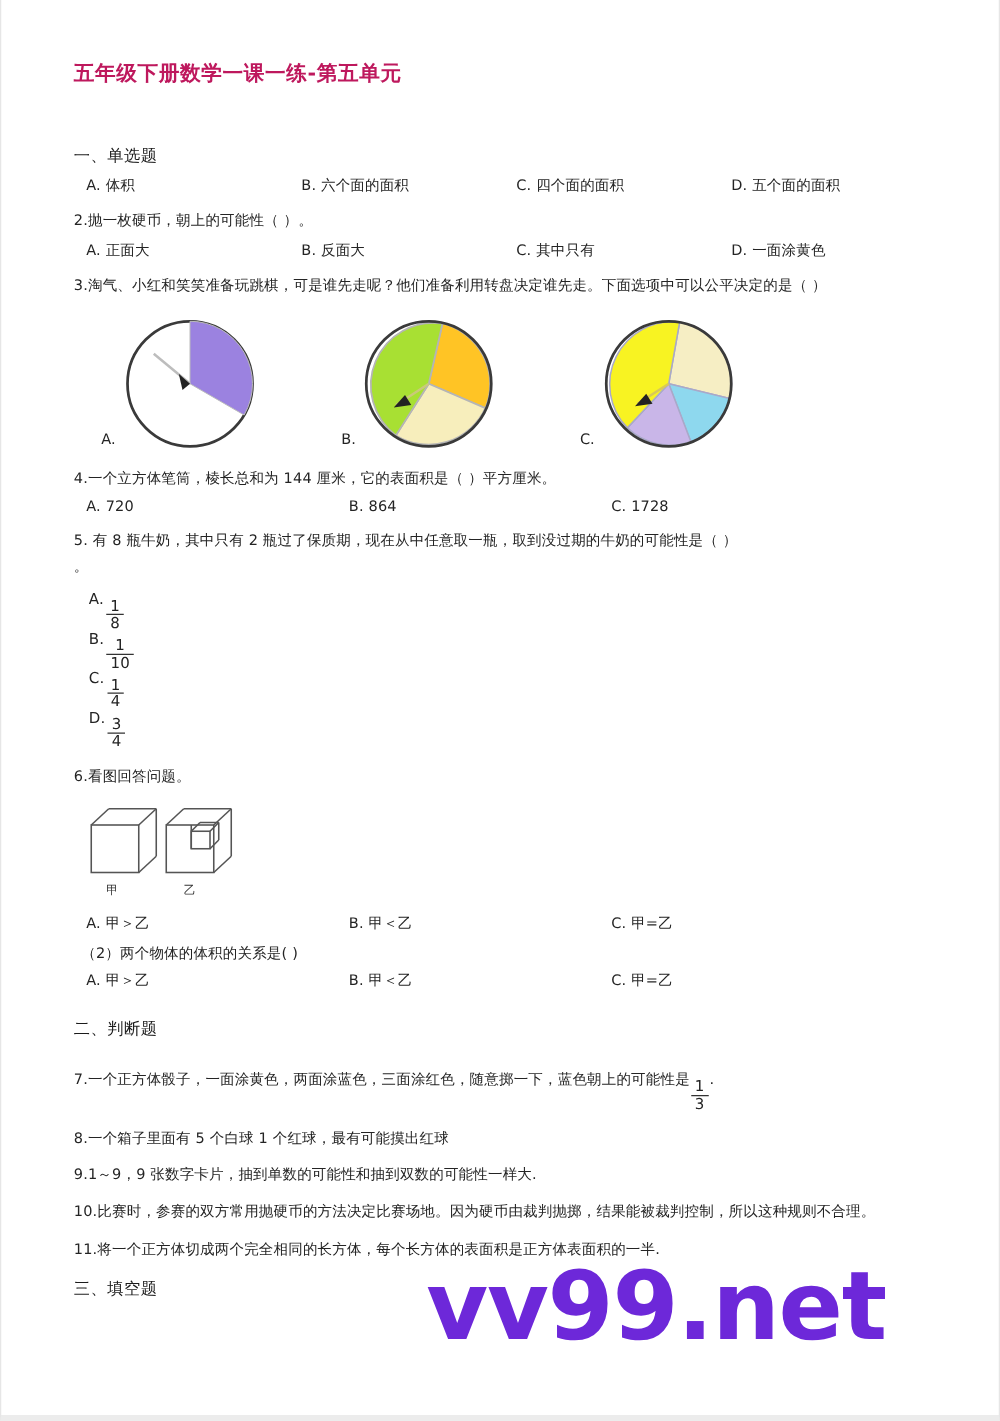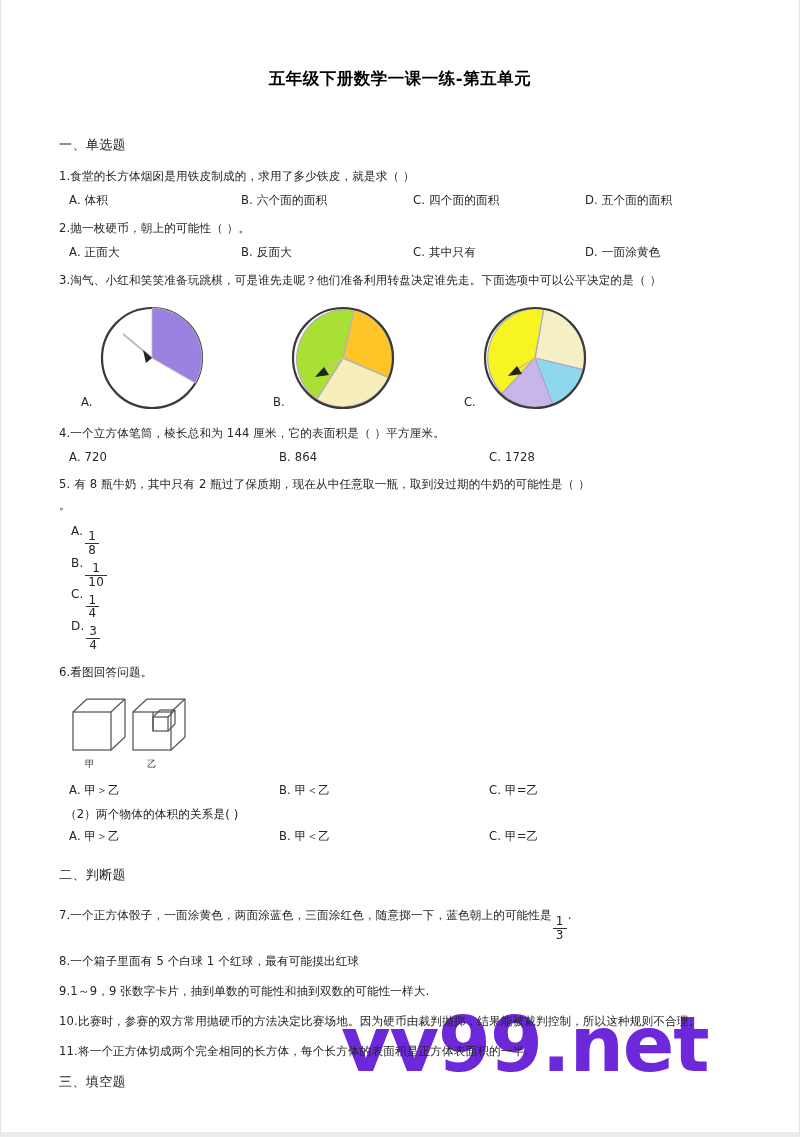--- a/index.html
+++ b/index.html
@@ -33,26 +33,25 @@
     user-select: none;
     white-space: nowrap;
     font-family: "DejaVu Sans", "Liberation Sans", sans-serif;
   }
   .content {
     position: relative;
     z-index: 2;
     padding: 0 58px;
   }
   .doc-title {
-    text-align: center;
     font-size: 16.5px;
     font-weight: bold;
-    color: #000000;
+    color: #be185d;
     margin: 0;
-    padding-top: 68px;
+    padding-top: 48px;
     letter-spacing: 0.5px;
   }
   .section-title {
     font-size: 13px;
     font-weight: normal;
     color: #1b1b1b;
     margin: 0;
     letter-spacing: 0.4px;
   }
   .sec1 { margin-top: 46px; }
@@ -141,21 +140,20 @@
   <div class="watermark">vv99.net</div>
 
   <div class="content">
 
     <div class="doc-title">五年级下册数学一课一练-第五单元</div>
 
     
     <div class="section-title sec1">一、单选题</div>
 
     
-    <div class="q">1.食堂的长方体烟囱是用铁皮制成的，求用了多少铁皮，就是求（  ）</div>
     <div class="opts w4">
       <span class="o">A. 体积</span>
       <span class="o">B. 六个面的面积</span>
       <span class="o">C. 四个面的面积</span>
       <span class="o">D. 五个面的面积</span>
     </div>
 
     
     <div class="q tight">2.抛一枚硬币，朝上的可能性（  ）。</div>
     <div class="opts w4">

